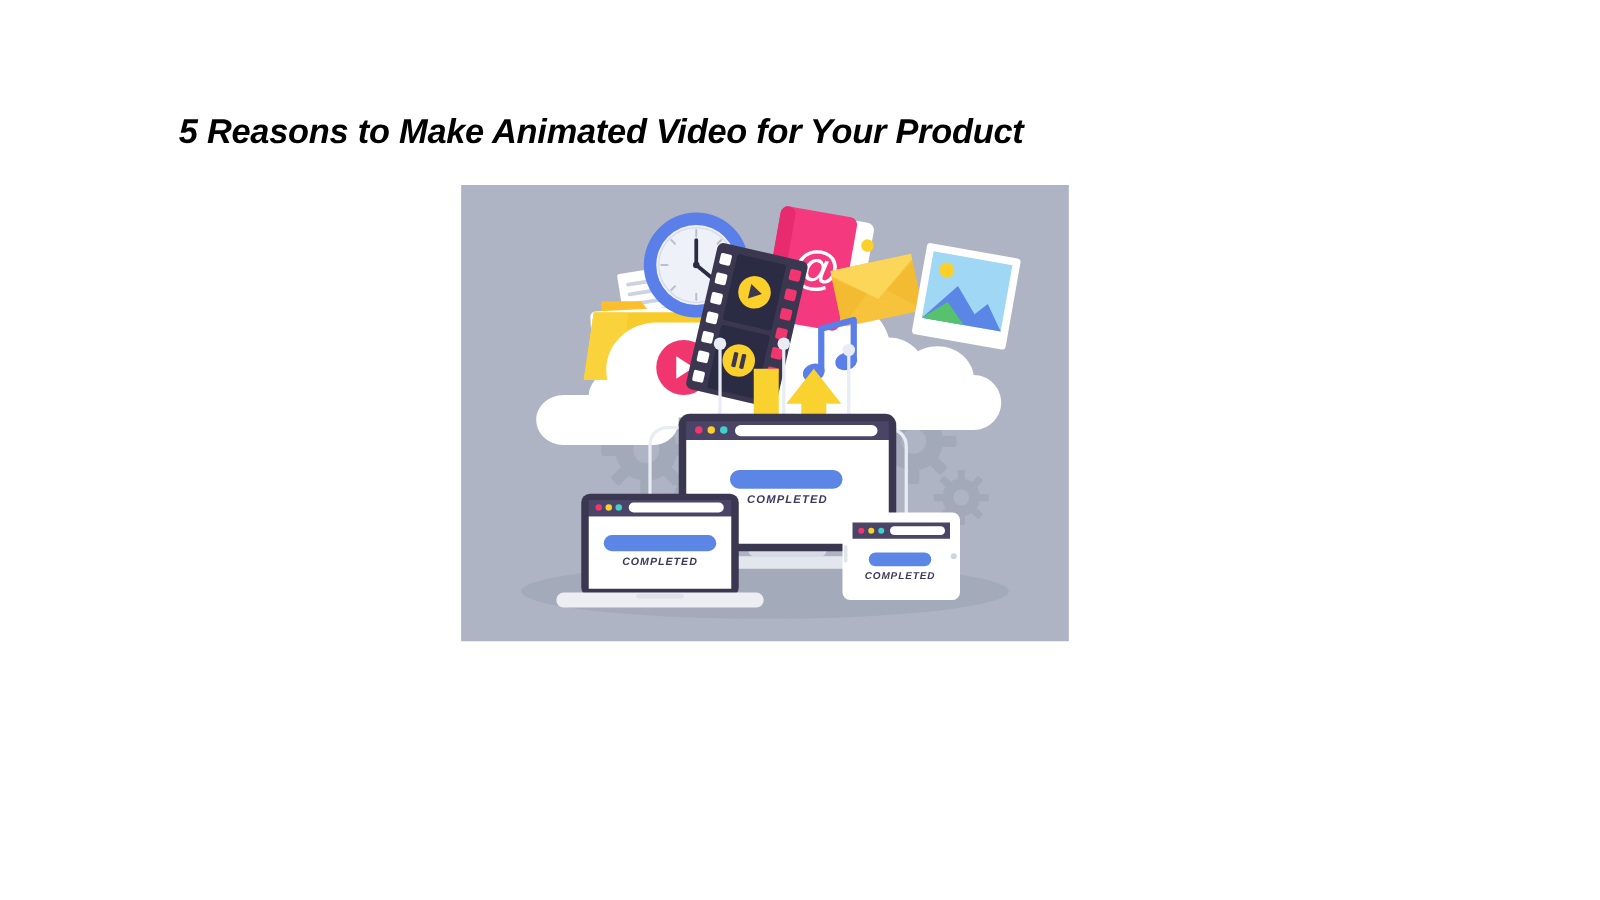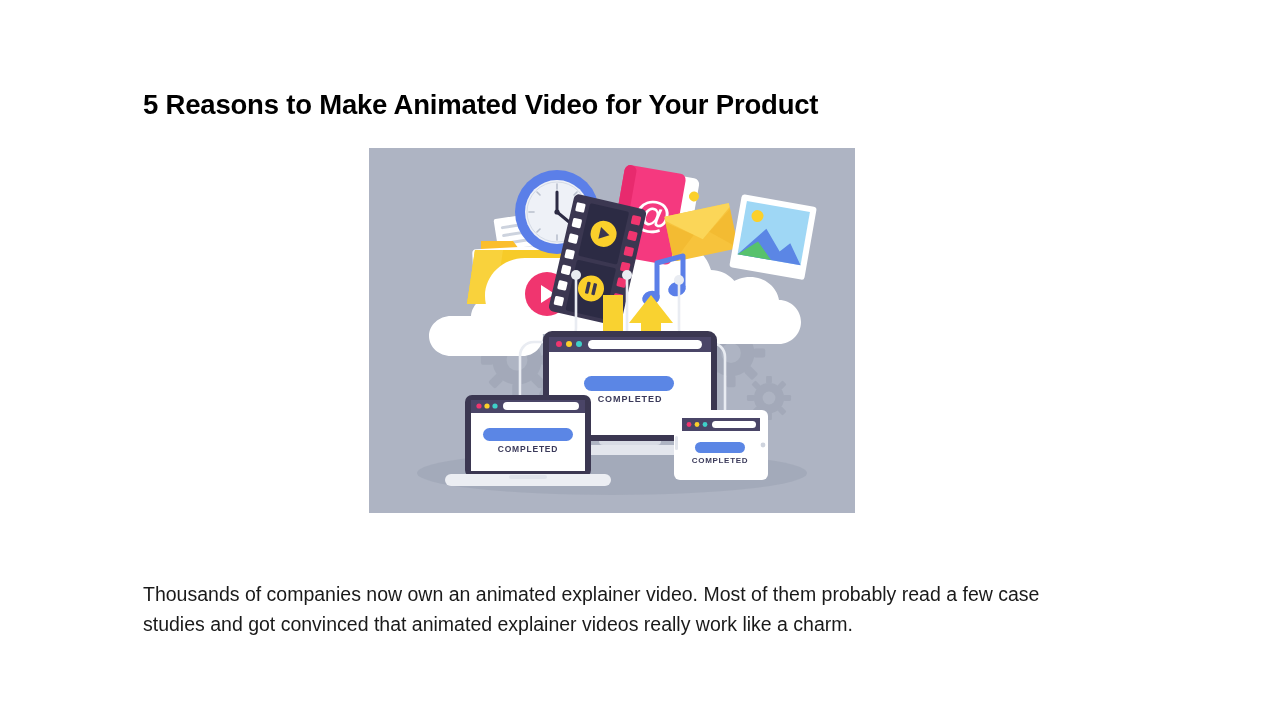--- a/index.html
+++ b/index.html
@@ -10,20 +10,21 @@
     background: #ffffff;
     font-family: "Liberation Sans", sans-serif;
     overflow: hidden;
   }
 
   .page {
     position: relative;
     width: 1076px;
     height: 720px;
     background: #ffffff;
+    font-style: italic;
   }
 
   
   .doc-title {
     position: absolute;
     left: 143px;
     top: 70px;
     width: 1000px;
     font-size: 27.5px;
     font-weight: bold;
@@ -318,15 +319,14 @@
           <rect x="343" y="273" width="44" height="7" rx="3.5" fill="#ffffff"></rect>
           <rect x="326" y="294" width="50" height="11" rx="5.5" fill="#5b86e5"></rect>
           <text x="351" y="315" font-family="'Liberation Sans', sans-serif" font-size="8" font-weight="bold" letter-spacing="0.7" fill="#3b3a5a" text-anchor="middle">COMPLETED</text>
           <circle cx="394" cy="297" r="2.4" fill="#cfd4de"></circle>
           <rect x="306" y="288" width="3" height="14" rx="1.5" fill="#e2e5ec"></rect>
         </g>
       </g>
     </svg>
   </div>
 
-  <p class="body-copy">Thousands of companies now own an animated explainer video. Most of them probably read a few case studies and got convinced that animated explainer videos really work like a charm.</p>
 
 </div>
 
 </body></html>

